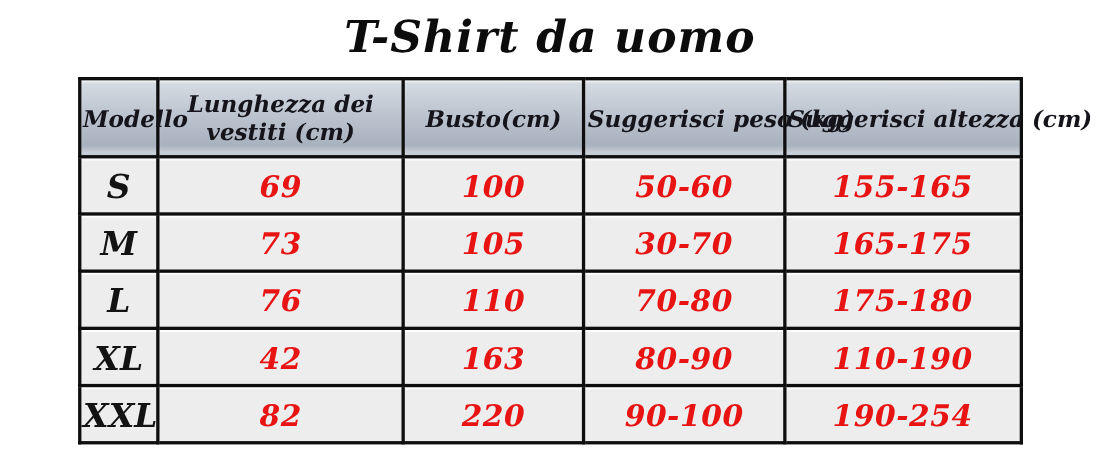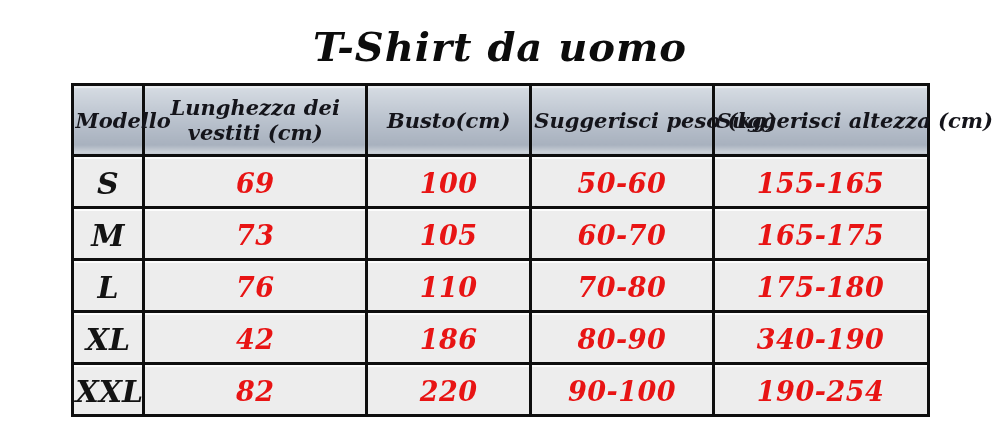--- a/index.html
+++ b/index.html
@@ -10,21 +10,21 @@
     font-family: "DejaVu Serif", "Liberation Serif", serif;
   }
   .page { width: 1000px; height: 423px; }
   .title {
     font-style: italic;
     font-weight: 600;
     font-size: 40px;
     line-height: 1.15;
     text-align: center;
     color: #0c0c0c;
-    margin: 24px 0 0 0;
+    margin: 11px 0 0 0;
     letter-spacing: 1px;
   }
   table.size-chart {
     width: 859px;
     height: 333px;
     margin: 13px auto 0 auto;
     border-collapse: collapse;
     table-layout: fixed;
     background: #ededed;
   }
@@ -112,36 +112,36 @@
         <td class="model">S</td>
         <td class="val">69</td>
         <td class="val">100</td>
         <td class="val">50-60</td>
         <td class="val">155-165</td>
       </tr>
       <tr>
         <td class="model">M</td>
         <td class="val">73</td>
         <td class="val">105</td>
-        <td class="val">60-70</td>
+        <td class="val">30-70</td>
         <td class="val">165-175</td>
       </tr>
       <tr>
         <td class="model">L</td>
         <td class="val">76</td>
         <td class="val">110</td>
         <td class="val">70-80</td>
         <td class="val">175-180</td>
       </tr>
       <tr>
         <td class="model">XL</td>
         <td class="val">42</td>
-        <td class="val">186</td>
+        <td class="val">163</td>
         <td class="val">80-90</td>
-        <td class="val">340-190</td>
+        <td class="val">110-190</td>
       </tr>
       <tr>
         <td class="model">XXL</td>
         <td class="val">82</td>
         <td class="val">220</td>
         <td class="val">90-100</td>
         <td class="val">190-254</td>
       </tr>
     </tbody>
   </table>

